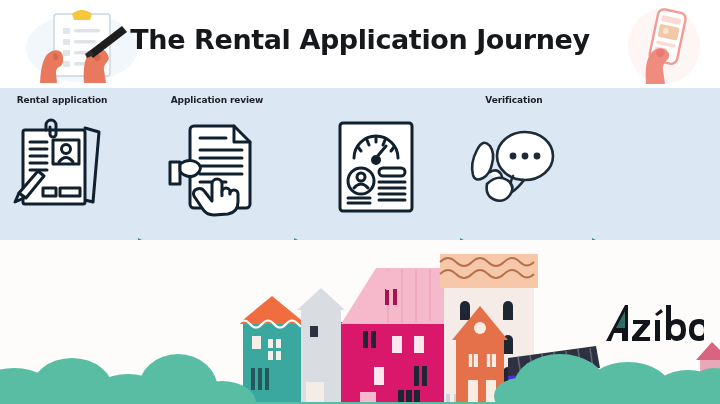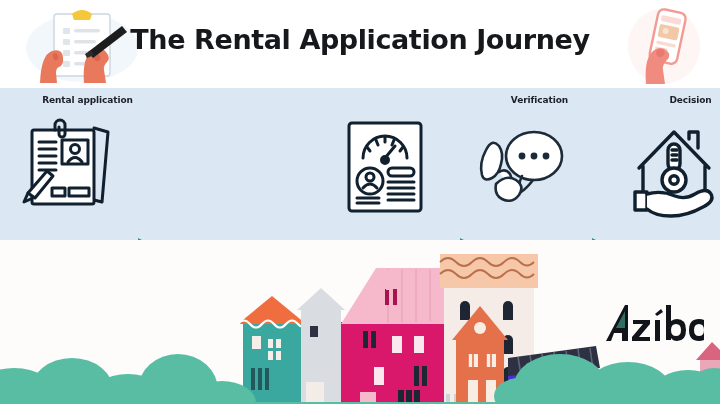--- a/index.html
+++ b/index.html
@@ -24,21 +24,21 @@
     font-family:"DejaVu Sans","Liberation Sans",sans-serif;
   }
   .hero-left{position:absolute;left:22px;top:6px;width:120px;height:78px;}
   .hero-right{position:absolute;left:618px;top:4px;width:92px;height:82px;}
 
   
   .flow-band{
     position:absolute;left:0;top:88px;width:720px;height:152px;
     background:#dce7f4;
   }
-  .step{position:absolute;top:0;height:152px;padding-left:17px;}
+  .step{position:absolute;top:0;height:152px;}
   .step-label{
     position:absolute;top:7px;width:100%;
     text-align:center;
     font-size:9px;font-weight:bold;
     color:#1b1f27;
     letter-spacing:-0.1px;
     font-family:"DejaVu Sans","Liberation Sans",sans-serif;
     white-space:nowrap;
   }
   .step-icon{
@@ -126,20 +126,42 @@
           </g>
         </svg>
       </div>
       <div class="arrow" style="left:108px;">
         <svg width="46" height="18" viewBox="0 0 46 18">
           <path d="M0 7 h30 v-5 l14 7 l-14 7 v-5 h-30 z" fill="#2a9d7f"></path>
         </svg>
       </div>
     </div>
 
+    <div class="step" style="left:152px;width:130px;">
+      <div class="step-label">Application review</div>
+      <div class="step-icon">
+        <svg width="98" height="104" viewBox="0 0 98 104">
+          <g fill="none" stroke="#10202e" stroke-width="3" stroke-linejoin="round" stroke-linecap="round">
+            <path d="M26 12 h40 l16 16 v62 a4 4 0 0 1 -4 4 h-52 a4 4 0 0 1 -4 -4 v-74 a4 4 0 0 1 4 -4 z" fill="#fff"></path>
+            <path d="M66 12 v16 h16"></path>
+            <path d="M32 24 h26 M32 36 h42 M32 44 h42 M32 52 h42 M32 60 h42 M32 68 h26"></path>
+            <path d="M2 48 h10 v22 h-10 z" fill="#fff"></path>
+            <path d="M12 50 q8 -6 16 -2 q7 4 3 10 q-5 6 -12 4 q-6 -2 -7 -5 z" fill="#fff"></path>
+            <path d="M44 92 v-22 a5 5 0 0 1 10 0 v12" fill="#fff"></path>
+            <path d="M54 78 a4 4 0 0 1 8 0 v6" fill="#fff"></path>
+            <path d="M62 80 a4 4 0 0 1 8 0 v8 q0 10 -10 12 l-14 1 q-8 0 -12 -7 l-8 -12 q-2 -5 3 -7 q5 -2 8 3 l7 9" fill="#fff"></path>
+          </g>
+        </svg>
+      </div>
+      <div class="arrow" style="left:112px;">
+        <svg width="46" height="18" viewBox="0 0 46 18">
+          <path d="M0 7 h30 v-5 l14 7 l-14 7 v-5 h-30 z" fill="#2a9d7f"></path>
+        </svg>
+      </div>
+    </div>
 
     <div class="step" style="left:300px;width:152px;">
       <div class="step-icon">
         <svg width="98" height="104" viewBox="0 0 98 104">
           <g fill="none" stroke="#10202e" stroke-width="3" stroke-linejoin="round" stroke-linecap="round">
             <rect x="13" y="9" width="72" height="88" rx="3" fill="#fff"></rect>
             <path d="M27 44 a22 22 0 0 1 44 0"></path>
             <path d="M31 33 l3 4 M40 26 l2 5 M49 23 v5 M58 26 l-2 5 M67 33 l-3 4"></path>
             <path d="M49 44 l10 -12"></path>
             <circle cx="49" cy="46" r="3.5" fill="#10202e"></circle>
@@ -175,37 +197,20 @@
           </g>
         </svg>
       </div>
       <div class="arrow" style="left:108px;">
         <svg width="46" height="18" viewBox="0 0 46 18">
           <path d="M0 7 h30 v-5 l14 7 l-14 7 v-5 h-30 z" fill="#2a9d7f"></path>
         </svg>
       </div>
     </div>
 
-    <div class="step" style="left:610px;width:110px;">
-      <div class="step-label">Decision</div>
-      <div class="step-icon">
-        <svg width="98" height="104" viewBox="0 0 98 104">
-          <g fill="none" stroke="#10202e" stroke-width="3.4" stroke-linejoin="round" stroke-linecap="round">
-            <path d="M18 52 v24 M80 52 v24 M14 54 L49 18 l35 36"></path>
-            <path d="M64 25 v-7 h9 v16"></path>
-            <rect x="43" y="30" width="12" height="26" rx="6" fill="#fff"></rect>
-            <path d="M47 36 h5 M47 41 h5 M47 46 h5"></path>
-            <circle cx="49" cy="66" r="12" fill="#fff"></circle>
-            <circle cx="49" cy="66" r="4.2"></circle>
-            <path d="M10 78 h12 v18 h-12 z" fill="#fff"></path>
-            <path d="M22 80 q14 -4 28 2 q10 4 20 -2 q12 -7 16 0 q4 7 -8 13 q-16 9 -32 9 q-16 0 -24 -7" fill="#fff"></path>
-          </g>
-        </svg>
-      </div>
-    </div>
   </div>
 
   <div class="scene">
     <svg width="720" height="164" viewBox="0 0 720 164">
       <rect x="0" y="0" width="720" height="164" fill="#fdfcfb"></rect>
 
       <g>
         <rect x="243" y="82" width="58" height="82" fill="#3ba8a0"></rect>
         <path d="M238 84 L272 56 L306 84 z" fill="#ef6d3f"></path>
         <path d="M238 84 q6 -7 12 0 q6 7 12 0 q6 -7 12 0 q6 7 12 0 q6 -7 12 0 q4 5 8 0" fill="none" stroke="#fdfcfb" stroke-width="2.2"></path>

